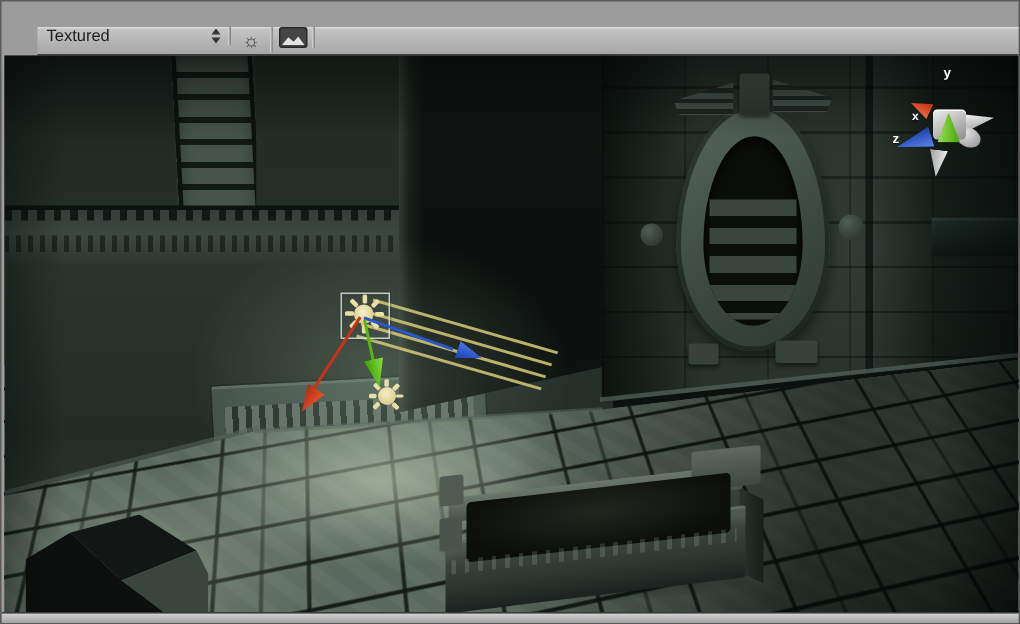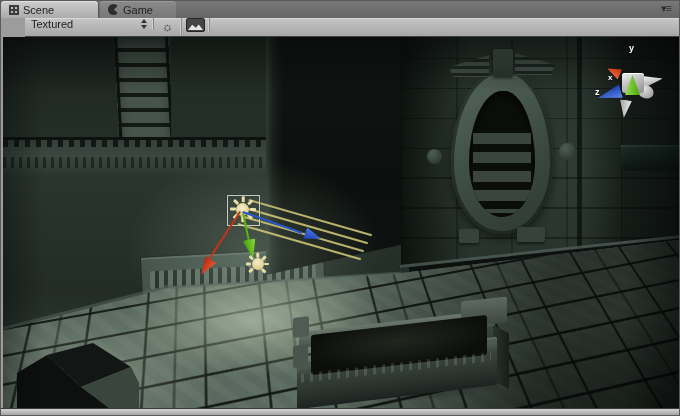--- a/index.html
+++ b/index.html
@@ -112,31 +112,20 @@
   .dash.sm{width:5px;}
   
   .og-lab{color:#fff;font-size:9px;font-weight:bold;text-shadow:0 1px 1px rgba(0,0,0,.7);}
   .og-cube{left:619px;top:36px;width:22px;height:20px;border-radius:3px;background:linear-gradient(150deg,#efefef,#b9b9b9 55%,#8d8d8d);box-shadow:inset 0 1px 0 #fff;}
 </style>
 </head>
 <body>
 
 <div class="window">
 
-  <div class="tabbar">
-    <div class="tab tab-active">
-      <span class="grid-icon"></span>
-      <span>Scene</span>
-    </div>
-    <div class="tab tab-game">
-      <span class="game-icon"></span>
-      <span>Game</span>
-    </div>
-    <div class="tabmenu">▾≡</div>
-  </div>
 
   <div class="toolbar">
     <div class="dd dd-render">
       <span class="dd-label">Textured</span>
       <span class="updown">
           <i class="u"></i>
           <i class="d"></i>
         </span>
     </div>
     <div class="toggle">

